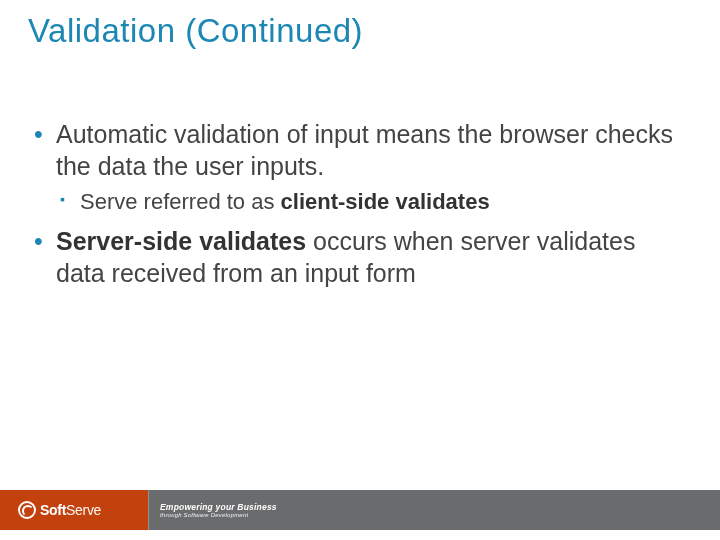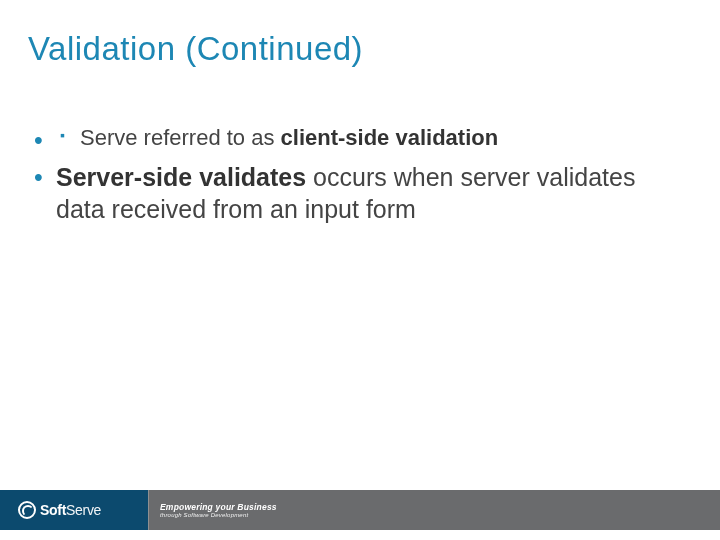--- a/index.html
+++ b/index.html
@@ -1,49 +1,50 @@
 <!DOCTYPE html>
 <html><head>
 <meta charset="utf-8">
 <style>
   * { margin: 0; padding: 0; box-sizing: border-box; }
   html, body { width: 720px; height: 540px; font-family: "Segoe UI", "Helvetica Neue", Arial, sans-serif; background: #fff; color: #3a3a3a; }
   .slide { position: relative; width: 720px; height: 540px; }
-  .title { position: absolute; left: 28px; top: 30px; font-size: 33px; font-weight: 400; color: #1d87b4; letter-spacing: 0.5px; }
+  .title { position: absolute; left: 28px; top: 12px; font-size: 33px; font-weight: 400; color: #1d87b4; letter-spacing: 0.5px; }
   .content { position: absolute; left: 32px; top: 118px; right: 40px; }
   ul.level1 { list-style: none; }
   ul.level1 > li { position: relative; padding-left: 24px; margin-bottom: 8px; font-size: 25px; line-height: 1.28; color: #444; font-weight: 400; }
   ul.level1 > li::before { content: "•"; position: absolute; left: 2px; top: 0; color: #1d87b4; font-size: 25px; line-height: 1.28; }
   ul.level2 { list-style: none; margin-top: 6px; }
   ul.level2 > li { position: relative; padding-left: 24px; font-size: 22px; line-height: 1.3; color: #444; }
   ul.level2 > li::before { content: "▪"; position: absolute; left: 4px; top: 2px; color: #1d87b4; font-size: 14px; }
   .bold { font-weight: 600; color: #333; }
   .footer-band { position: absolute; left: 0; right: 0; bottom: 10px; height: 40px; background: #6a6b6d; }
-  .footer-dark { position: absolute; left: 0; bottom: 10px; width: 148px; height: 40px; background: #0c4a6e; display: flex; align-items: center; padding-left: 18px; }
+  .footer-dark { position: absolute; left: 0; bottom: 10px; width: 148px; height: 40px; background: #c2410c; display: flex; align-items: center; padding-left: 18px; }
   .logo-s { width: 18px; height: 18px; border: 2.2px solid #fff; border-radius: 50%; position: relative; margin-right: 4px; }
   .logo-s::before { content: ""; position: absolute; width: 8px; height: 8px; border: 2px solid #fff; border-radius: 50%; border-right-color: transparent; border-bottom-color: transparent; top: 2px; left: 2px; }
   .logo-text { color: #fff; font-size: 14px; font-weight: 600; letter-spacing: -0.3px; }
   .logo-text .light { font-weight: 400; opacity: 0.95; }
   .divider { position: absolute; left: 148px; bottom: 10px; width: 1px; height: 40px; background: rgba(255,255,255,0.25); }
   .tagline { position: absolute; left: 160px; bottom: 10px; height: 40px; display: flex; flex-direction: column; justify-content: center; color: #fff; }
   .tag1 { font-size: 8.5px; font-style: italic; font-weight: 600; letter-spacing: 0.2px; }
   .tag2 { font-size: 6px; font-style: italic; opacity: 0.9; letter-spacing: 0.2px; }
 </style>
 </head>
 <body>
 
 <div class="slide">
   <h1 class="title">Validation (Continued)</h1>
 
   <div class="content">
     <ul class="level1">
       <li>
+        <span>Automatic validation of input means the browser checks the data the user inputs.</span>
         <ul class="level2">
           <li>
-            <span>Serve referred to as </span><span class="bold">client-side validation</span>
+            <span>Serve referred to as </span><span class="bold">client-side validates</span>
           </li>
         </ul>
       </li>
       <li>
         <span class="bold">Server-side validates</span><span> occurs when server validates data received from an input form</span>
       </li>
     </ul>
   </div>
 
   <div class="footer-band"></div>

